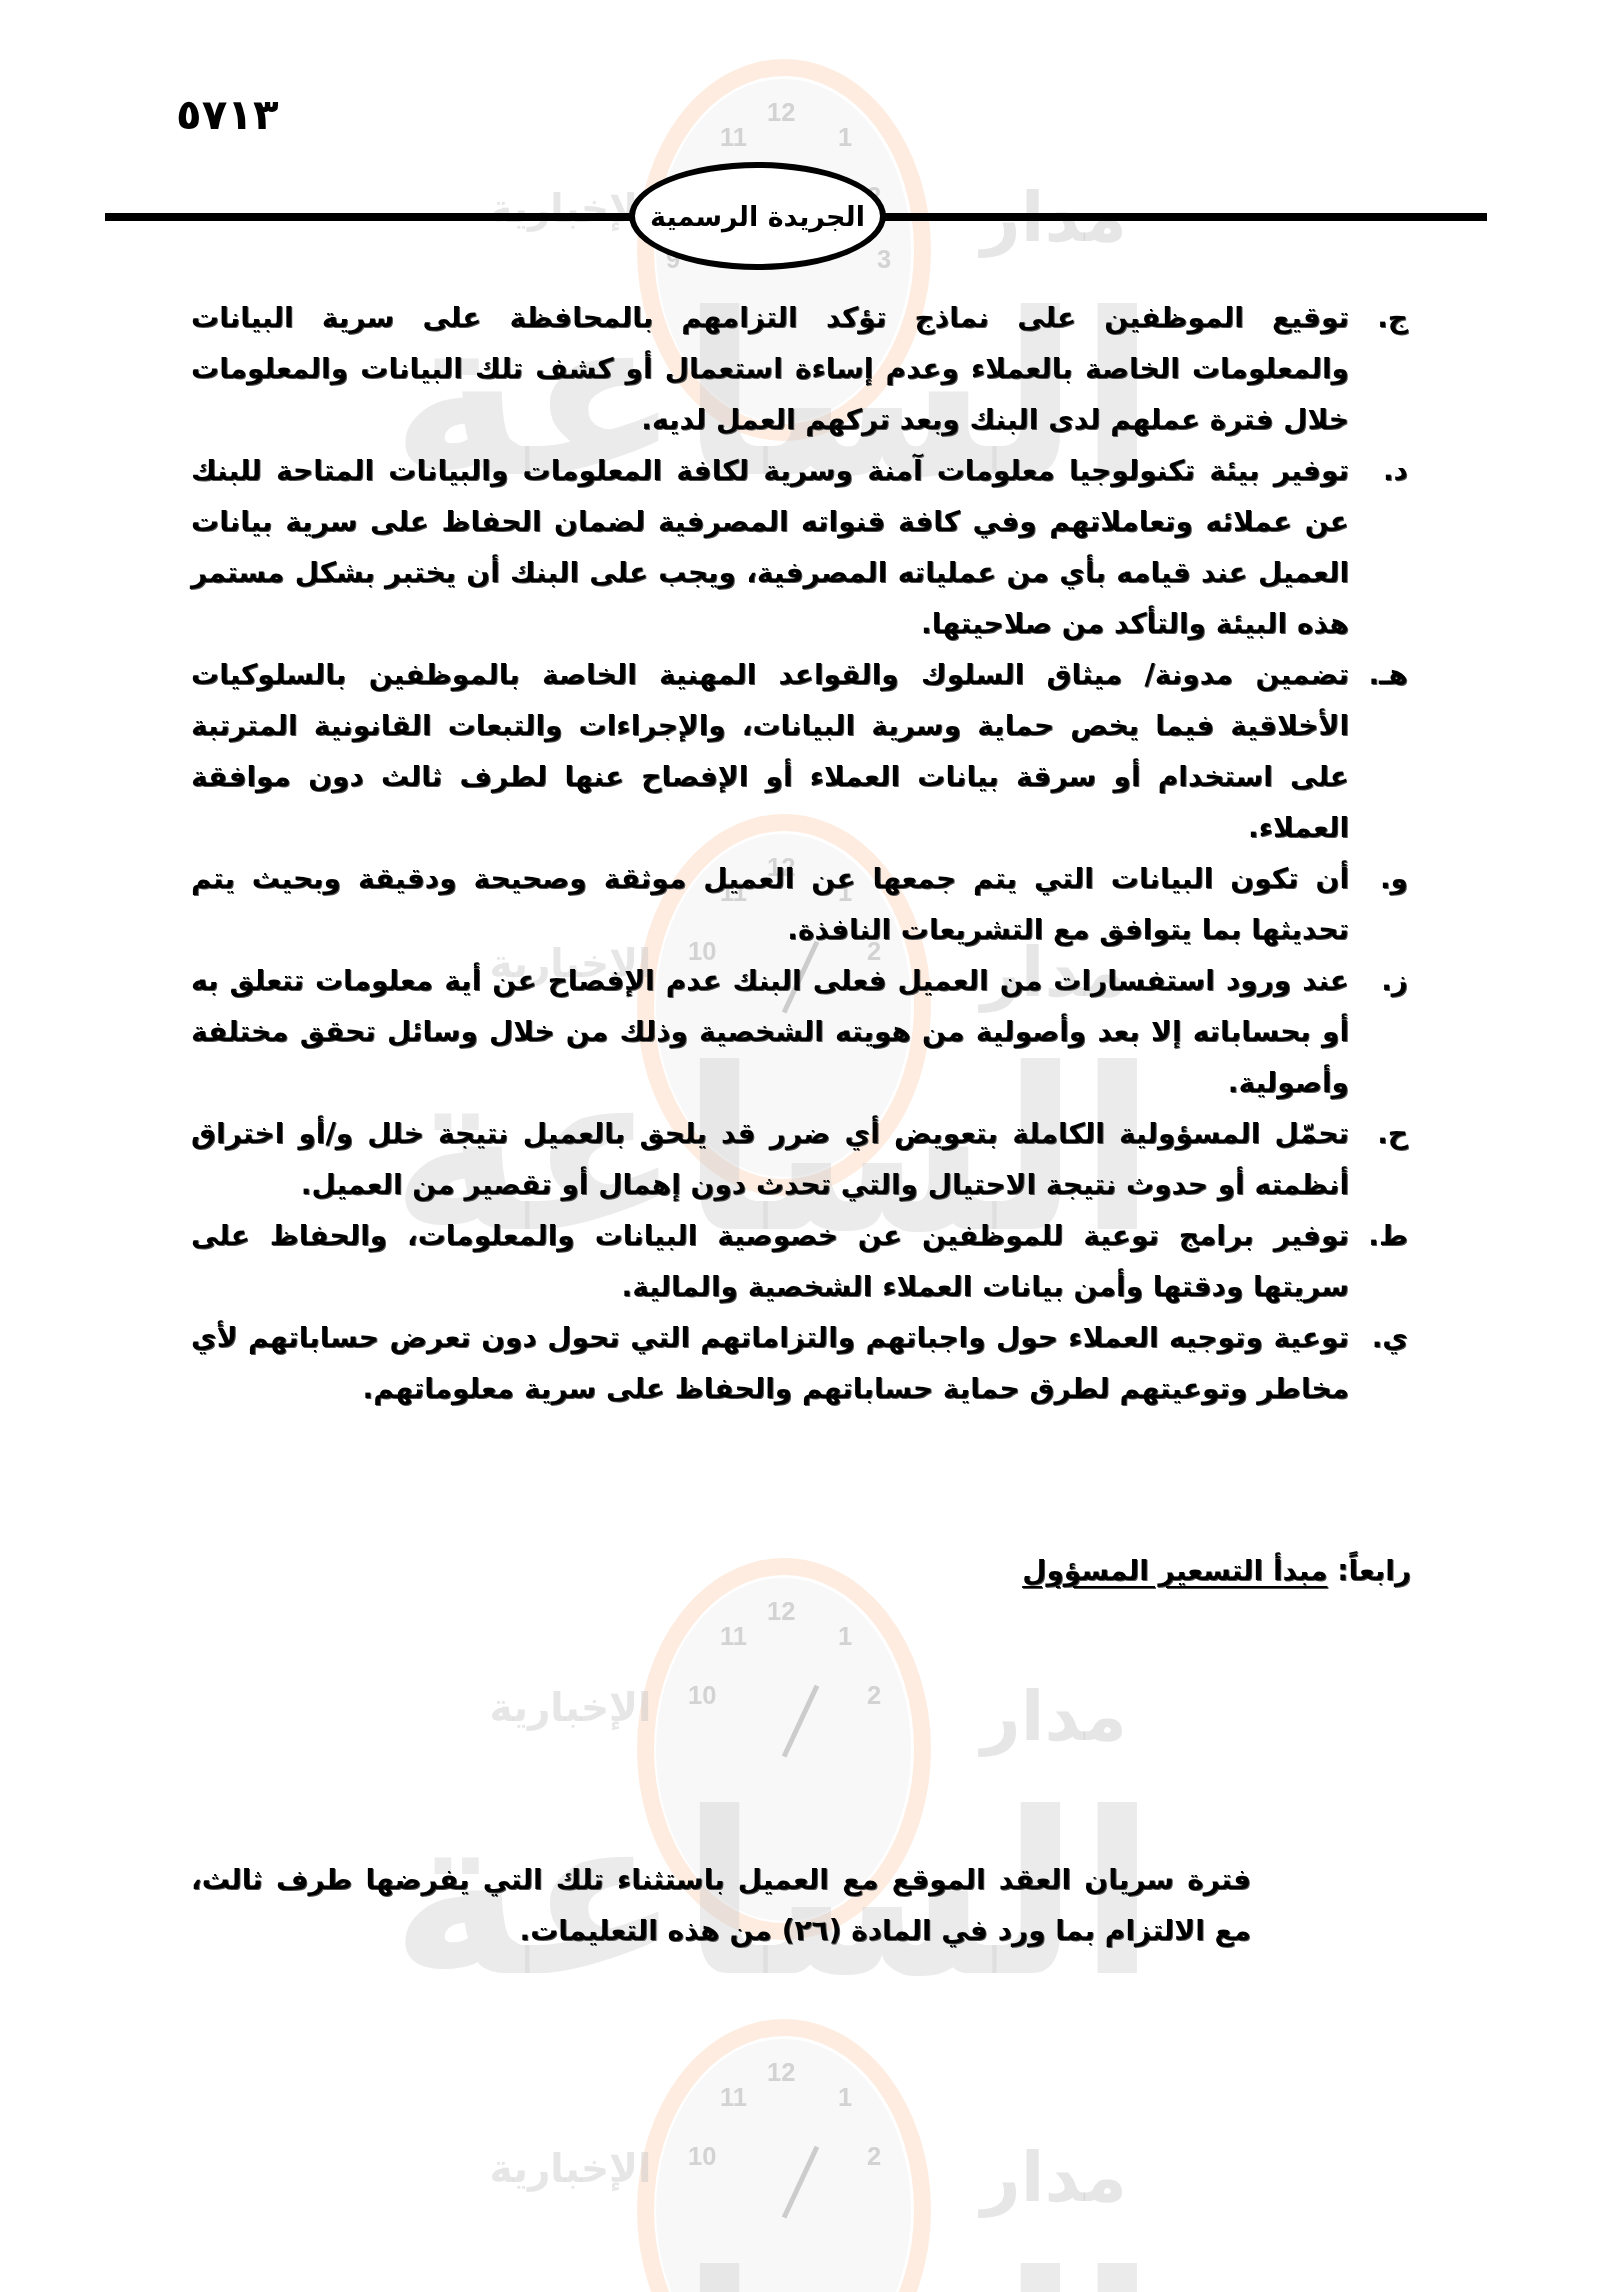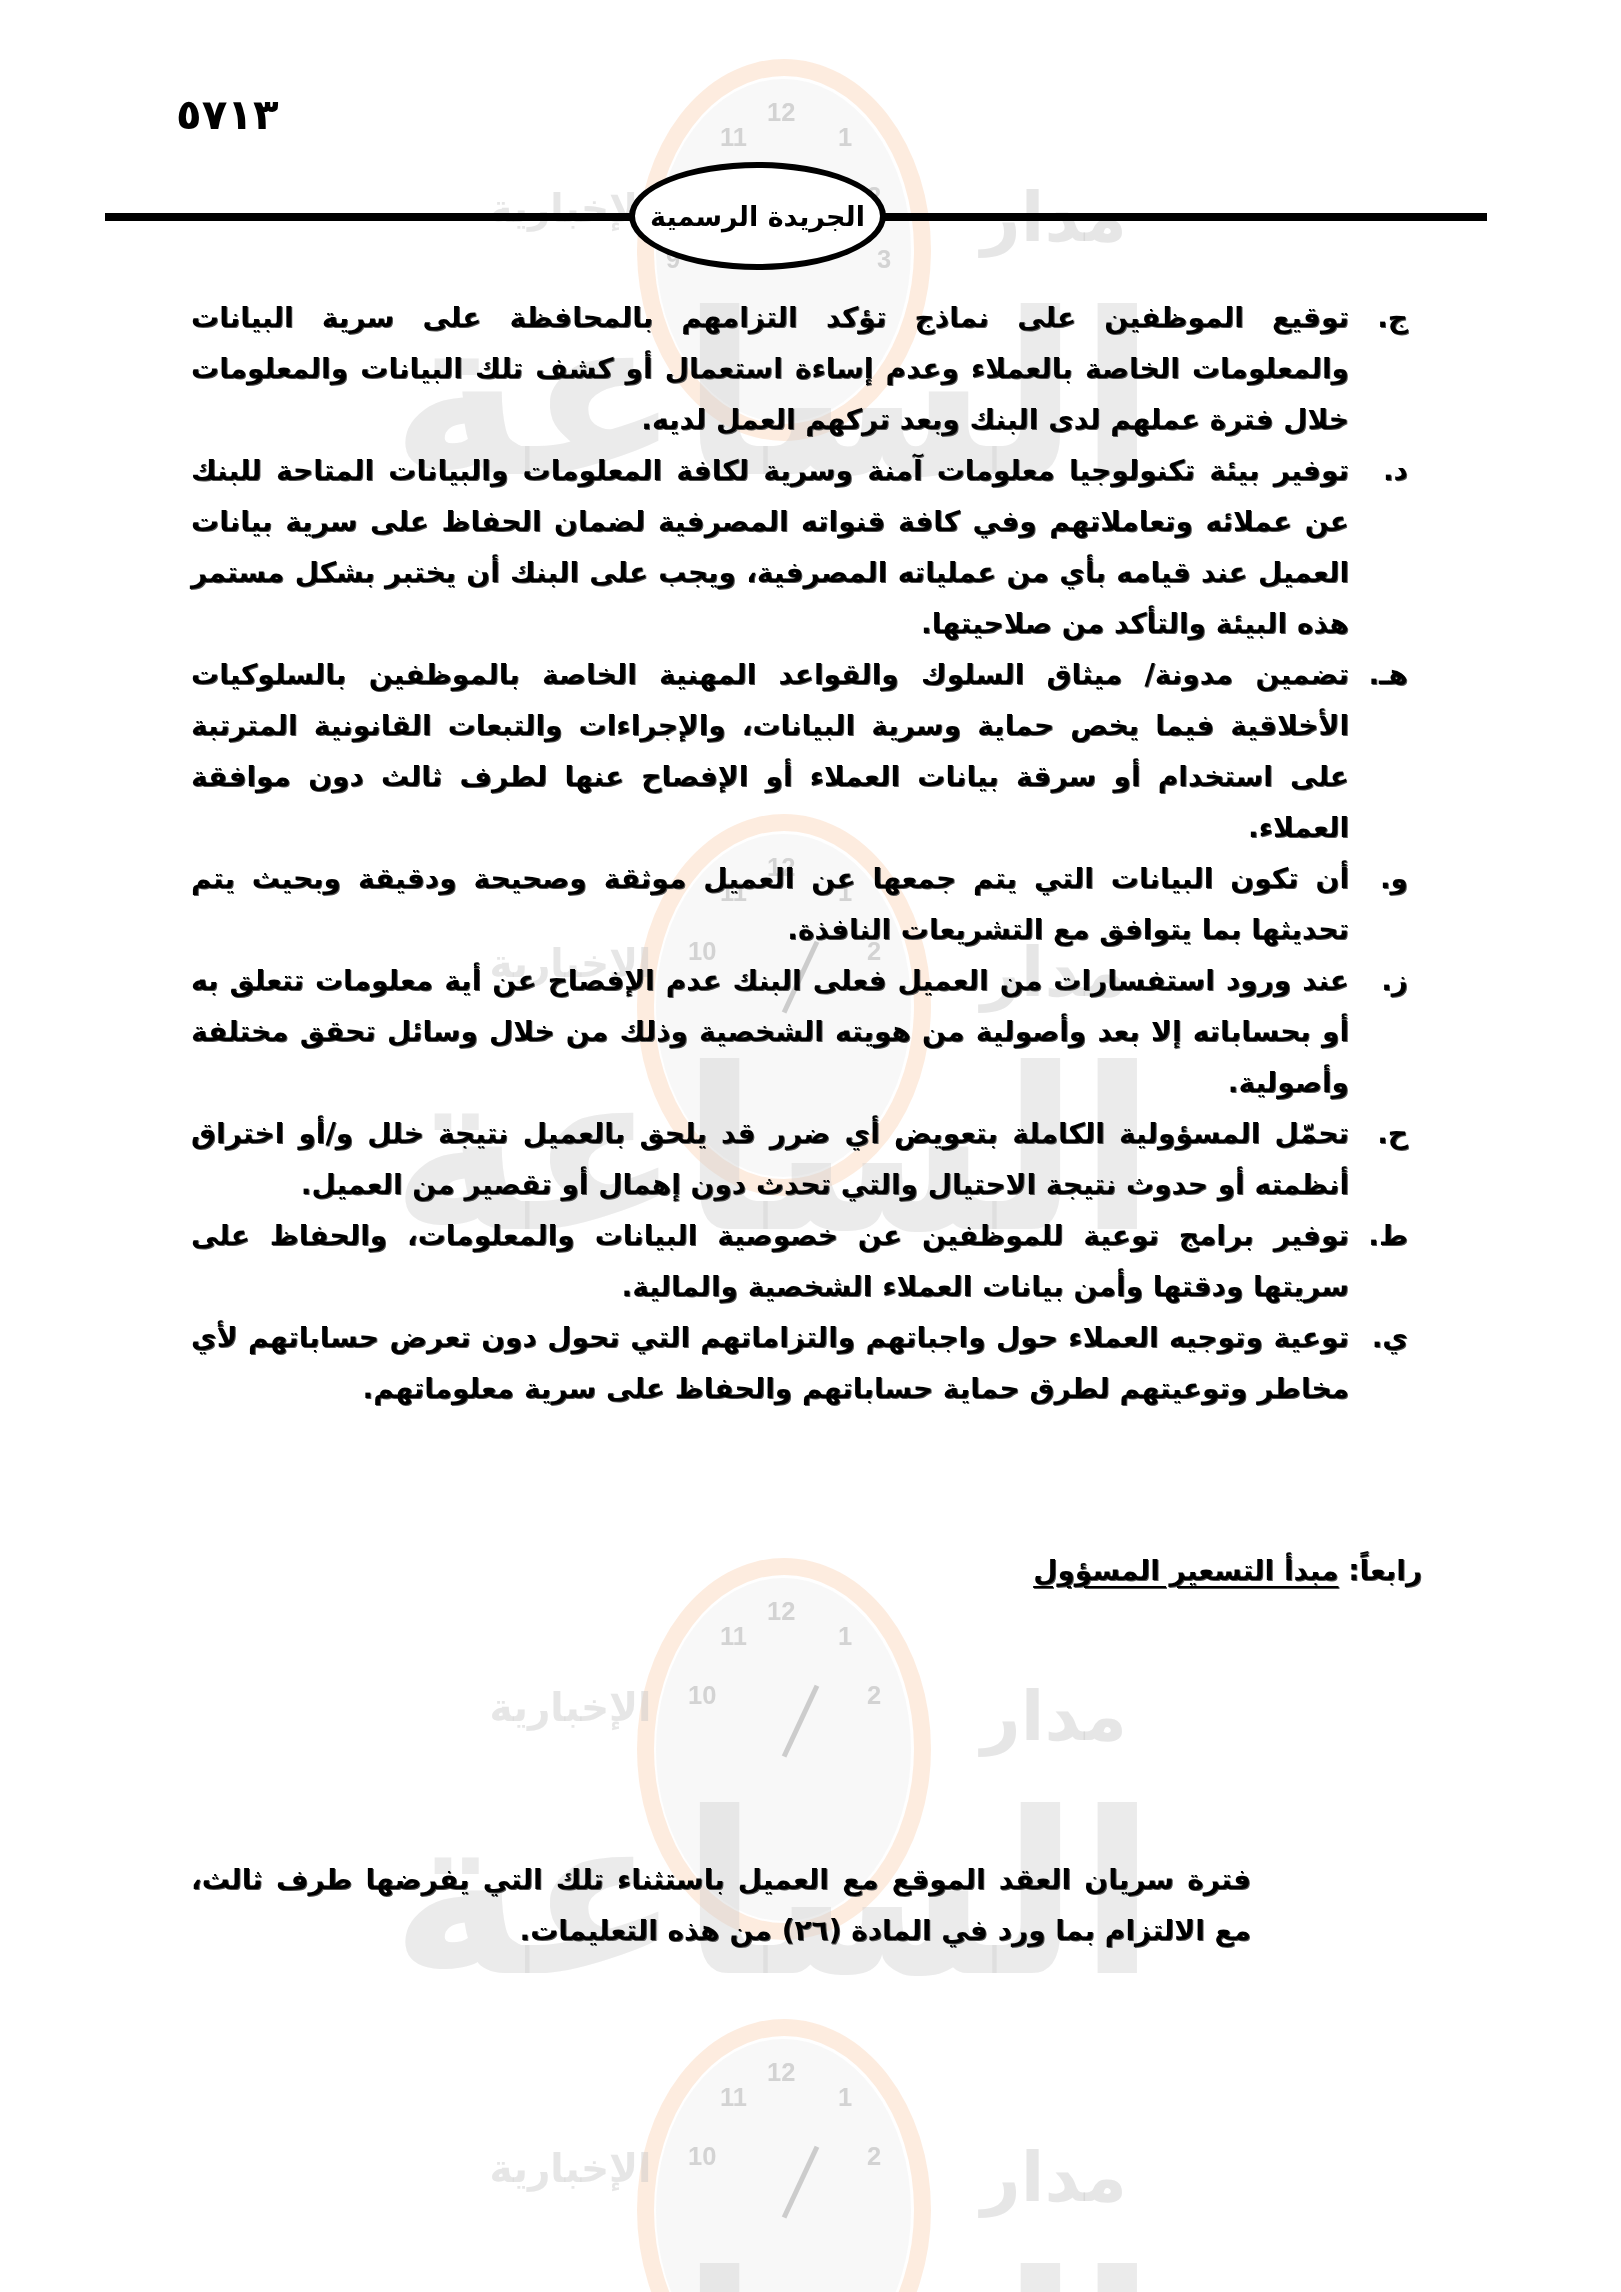--- a/index.html
+++ b/index.html
@@ -152,21 +152,21 @@
     text-align: right;
   }
   .item .text {
     flex: 1 1 auto;
     text-align: justify;
     text-align-last: right;
   }
 
   .section-heading {
     position: absolute;
-    right: 199px;
+    right: 210px;
     top: 1554px;
     font-size: 28px;
     font-weight: bold;
     direction: rtl;
     z-index: 2;
     text-shadow: 1px 1px 0 #555;
   }
   .section-heading .title {
     text-decoration: underline;
     text-underline-offset: 5.9px;

